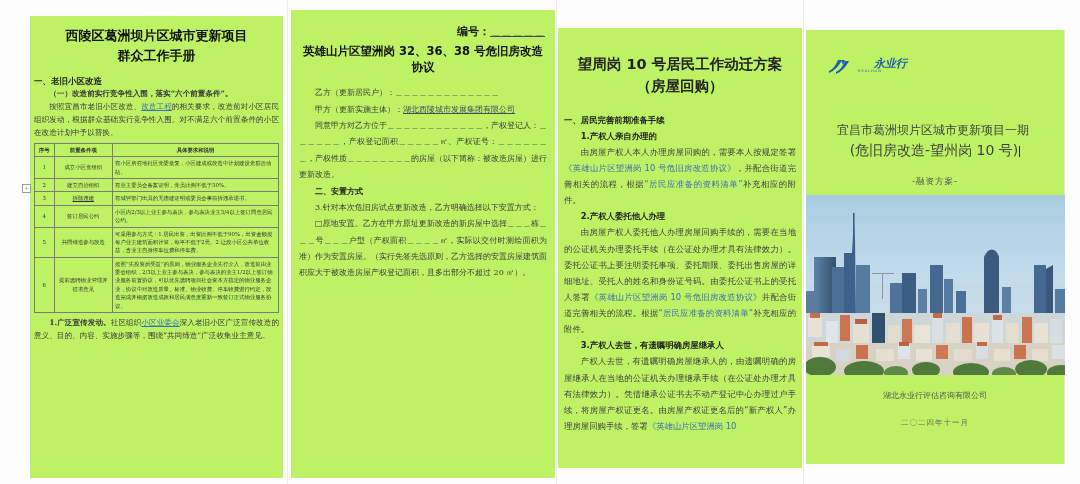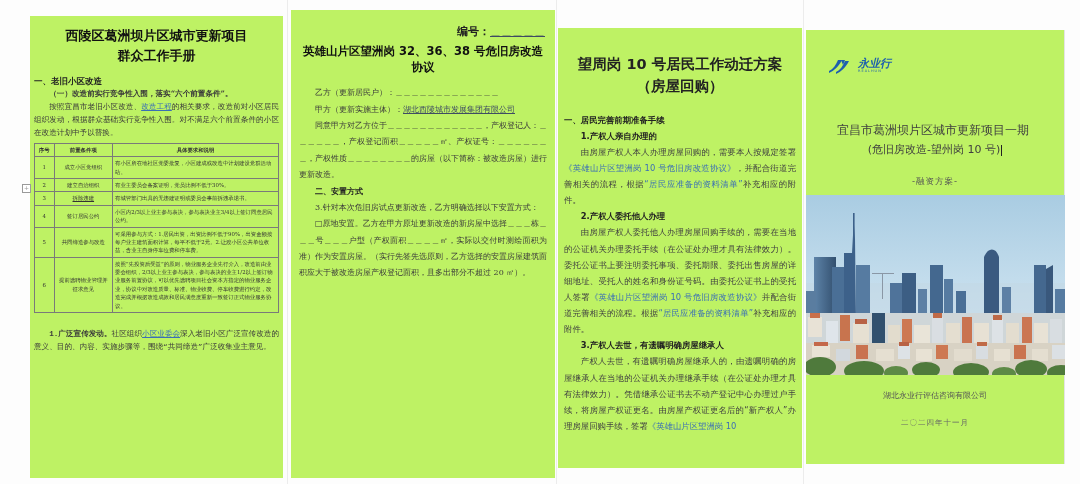--- a/index.html
+++ b/index.html
@@ -49,24 +49,24 @@
   .p3 .title{font-size:14.5px;font-weight:bold;text-align:center;color:#222;line-height:1.5;margin-top:22px;}
   .p3 .body{font-size:8.4px;line-height:1.92;color:#404040;text-align:justify;margin-top:14px;}
   .p3 .body p{margin:0;text-indent:2em;}
   .p3 .h1{font-weight:bold;color:#222;text-indent:0 !important;}
   .p3 .h2{font-weight:bold;color:#222;}
   .blue{color:#3b6fb5;}
 
   
   .p4{left:806px;top:30px;width:259px;height:434px;box-sizing:border-box;border-right:1px solid #e4e4e4;}
   .p4 .logo{position:absolute;left:22px;top:28px;display:flex;align-items:flex-start;}
-  .p4 .logo .zh{color:#1d5fae;font-weight:bold;font-size:11px;font-style:italic;margin-left:4px;line-height:1;text-align:right;}
+  .p4 .logo .zh{color:#1d5fae;font-weight:bold;font-size:11px;font-style:italic;margin-left:20px;line-height:1;text-align:right;}
   .p4 .logo .en{color:#1d5fae;font-size:3.5px;letter-spacing:1px;margin-left:4px;}
   .p4 .title1{position:absolute;left:0;right:4px;top:92px;text-align:center;font-size:12px;color:#3f3f3f;}
-  .p4 .title2{position:absolute;left:0;right:0;top:112px;text-align:center;font-size:11px;color:#3f3f3f;}
+  .p4 .title2{position:absolute;left:0;right:0;top:112px;text-align:center;font-size:14px;color:#3f3f3f;}
   .p4 .caret{display:inline-block;width:1px;height:11px;background:#222;vertical-align:middle;margin-left:1px;}
   .p4 .sub{position:absolute;left:0;right:0;top:146px;text-align:center;font-size:8.5px;color:#555;letter-spacing:1px;}
   .p4 .cityscape{position:absolute;left:0;top:165px;width:259px;height:180px;overflow:hidden;}
   .p4 .company{position:absolute;left:0;right:0;top:360px;text-align:center;font-size:8px;color:#555;}
   .p4 .date{position:absolute;left:0;right:0;top:388px;text-align:center;font-size:7.5px;color:#666;letter-spacing:1px;}
 </style>
 </head>
 <body>
 
 <div class="canvas">
@@ -126,21 +126,21 @@
         <td class="item">共同缔造参与改造</td>
         <td class="desc">可采用参与方式：1.居民出资，出资比例不低于90%，出资金额按每户业主建筑面积计算，每平不低于2元。2.让渡小区公共单位收益，含业主自身停车位费和停车费。</td>
       </tr>
       <tr>
         <td class="no">6</td>
         <td class="item">提前选聘物业管理并征求意见</td>
         <td class="desc">按照“先投资后受益”的原则，物业服务企业先行介入，改造前由业委会组织，2/3以上业主参与表决，参与表决的业主1/2以上签订物业服务前置协议，可以优先选聘项目社会资本方指定的物业服务企业，协议中对改造质量、标准、物业收费、停车收费进行约定，改造完成并根据改造成效和居民满意度重新一致签订正式物业服务协议。</td>
       </tr>
     </tbody>
       </table>
-    <div class="body" style="margin-top:15px;font-family:Liberation Mono, monospace;">
+    <div class="body" style="margin-top:4px;">
       <p><span class="b">1.广泛宣传发动。</span><span>社区组织</span><span class="lnk">小区业委会</span><span>深入老旧小区广泛宣传改造的意义、目的、内容、实施步骤等，围绕“共同缔造”广泛收集业主意见。</span></p>
     </div>
   </div>
 
   <div class="page p2">
     <div class="num"><span>编号：</span><span class="ul-val">＿＿＿＿＿</span></div>
     <div class="title">英雄山片区望洲岗 32、36、38 号危旧房改造协议</div>
     <div class="body">
       <p><span>乙方（更新居民户）：</span><span>＿＿＿＿＿＿＿＿＿＿＿＿＿</span></p>
       <p><span>甲方（更新实施主体）：</span><span class="ul-val">湖北西陵城市发展集团有限公司</span></p>

